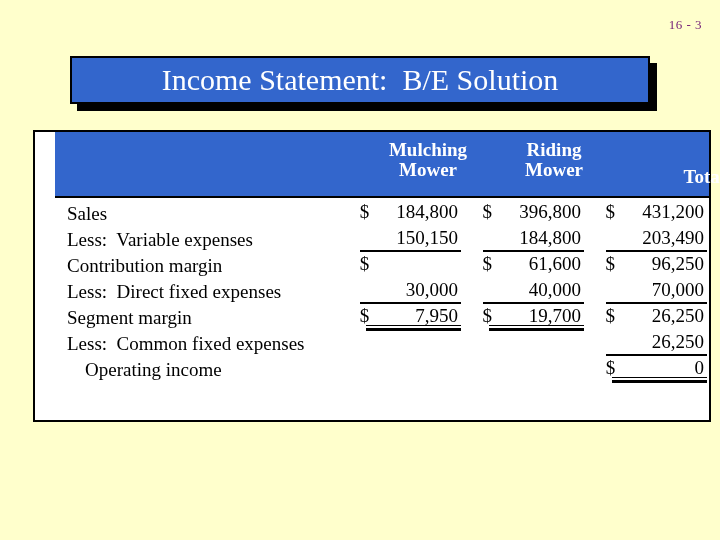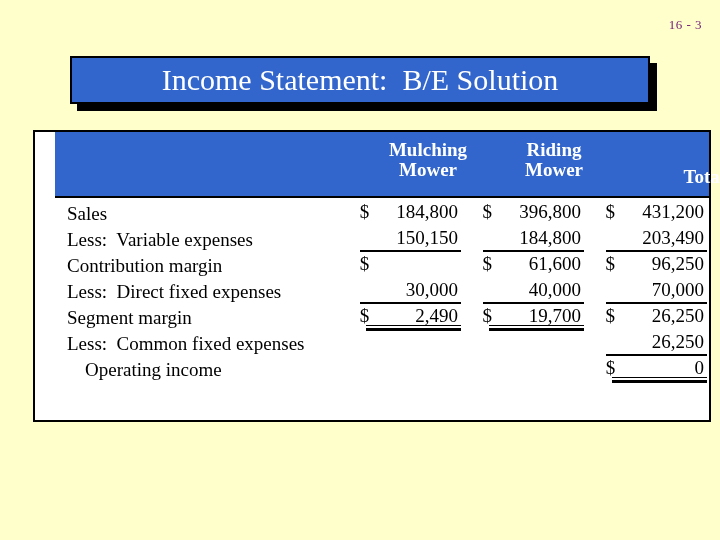--- a/index.html
+++ b/index.html
@@ -287,21 +287,21 @@
         <div class="gap-b"></div>
         <div class="num-cell ruled">
           <span class="cur"></span>
           <span class="amt">70,000</span>
         </div>
       </div>
       <div class="row">
         <div class="label-cell">Segment margin</div>
         <div class="num-cell double-ruled">
           <span class="cur">$</span>
-          <span class="amt">2,490</span>
+          <span class="amt">7,950</span>
         </div>
         <div class="gap-a"></div>
         <div class="num-cell double-ruled">
           <span class="cur">$</span>
           <span class="amt">19,700</span>
         </div>
         <div class="gap-b"></div>
         <div class="num-cell">
           <span class="cur">$</span>
           <span class="amt">26,250</span>

